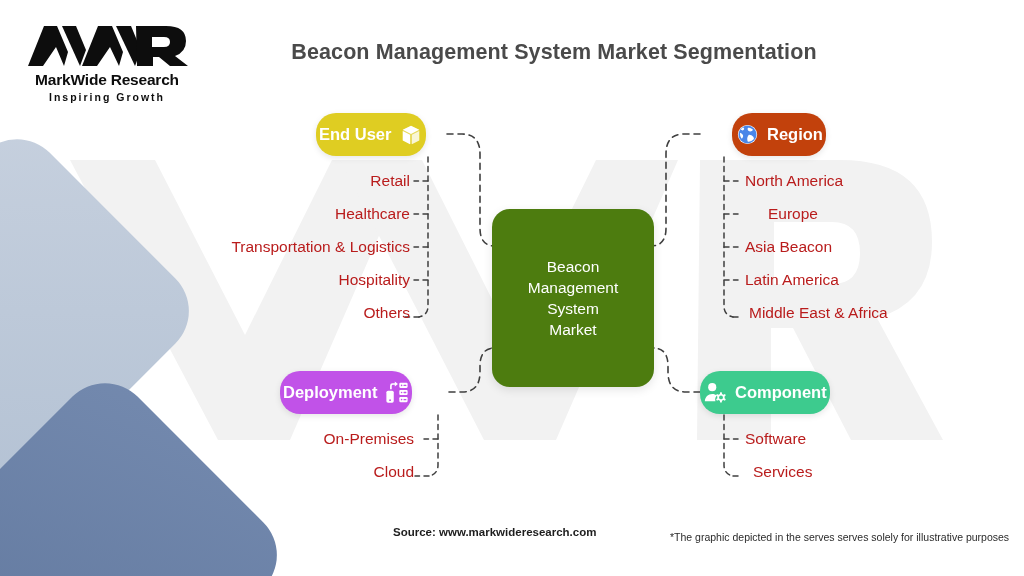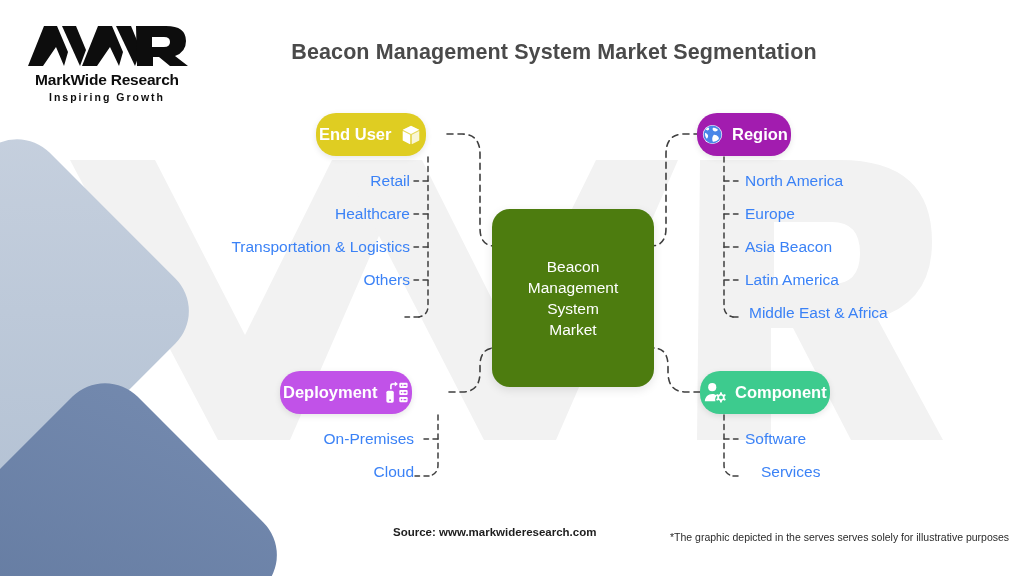--- a/index.html
+++ b/index.html
@@ -137,29 +137,29 @@
   }
   .pill .pill-icon {
     display: inline-flex;
     align-items: center;
     justify-content: center;
     width: 24px;
     height: 24px;
     flex: none;
   }
   .pill-enduser   { left: 316px; top: 113px; background: #dfcd22; }
-  .pill-region    { left: 697px; top: 113px; background: #a21caf; }
+  .pill-region    { left: 732px; top: 113px; background: #c2410c; }
   .pill-deploy    { left: 280px; top: 371px; background: #c152e8; }
   .pill-component { left: 700px; top: 371px; background: #3dcb8e; }
 
   
   .leaf {
     position: absolute;
     font-size: 15.5px;
-    color: #3b82f6;
+    color: #b91c1c;
     white-space: nowrap;
     line-height: 18px;
   }
   .leaf-right-col { text-align: right; right: 0; }
   .leaf-left-col  { text-align: left; }
 
   .leaf-group { position: absolute; }
   .grp-enduser   { left: 0;     top: 172px; width: 410px; }
   .grp-deploy    { left: 0;     top: 430px; width: 414px; }
   .grp-region    { left: 745px; top: 172px; }
@@ -331,57 +331,60 @@
   <div class="leaf-group grp-enduser">
     <div class="leaf-row">
         <div class="leaf leaf-right-col" style="position:relative;text-align:right;">Retail</div>
       </div>
     <div class="leaf-row">
         <div class="leaf leaf-right-col" style="position:relative;text-align:right;">Healthcare</div>
       </div>
     <div class="leaf-row">
         <div class="leaf leaf-right-col" style="position:relative;text-align:right;">Transportation &amp; Logistics</div>
       </div>
+    <div class="leaf-row">
+        <div class="leaf leaf-right-col" style="position:relative;text-align:right;">Hospitality</div>
+      </div>
     <div class="leaf-row" style="margin-left:-9px;">
         <div class="leaf leaf-right-col" style="position:relative;text-align:right;">Others</div>
       </div>
   </div>
 
   <div class="leaf-group grp-deploy">
     <div class="leaf-row">
         <div class="leaf leaf-right-col" style="position:relative;text-align:right;">On-Premises</div>
       </div>
     <div class="leaf-row" style="margin-left:-9px;">
         <div class="leaf leaf-right-col" style="position:relative;text-align:right;">Cloud</div>
       </div>
   </div>
 
   <div class="leaf-group grp-region">
     <div class="leaf-row">
         <div class="leaf leaf-left-col" style="position:relative;">North America</div>
       </div>
     <div class="leaf-row">
-        <div class="leaf leaf-left-col" style="position:relative;">Europe</div>
+        <div class="leaf leaf-left-col" style="position:relative;margin-left:23px;">Europe</div>
       </div>
     <div class="leaf-row">
         <div class="leaf leaf-left-col" style="position:relative;">Asia Beacon</div>
       </div>
     <div class="leaf-row">
         <div class="leaf leaf-left-col" style="position:relative;">Latin America</div>
       </div>
     <div class="leaf-row" style="margin-left:4px;">
         <div class="leaf leaf-left-col" style="position:relative;">Middle East &amp; Africa</div>
       </div>
   </div>
 
   <div class="leaf-group grp-component">
     <div class="leaf-row">
         <div class="leaf leaf-left-col" style="position:relative;">Software</div>
       </div>
-    <div class="leaf-row" style="margin-left:16px;">
+    <div class="leaf-row" style="margin-left:8px;">
         <div class="leaf leaf-left-col" style="position:relative;">Services</div>
       </div>
   </div>
 
   <div class="source">Source: www.markwideresearch.com</div>
   <div class="disclaimer">*The graphic depicted in the serves serves solely for illustrative purposes</div>
 
 </div>
 
 </body></html>

